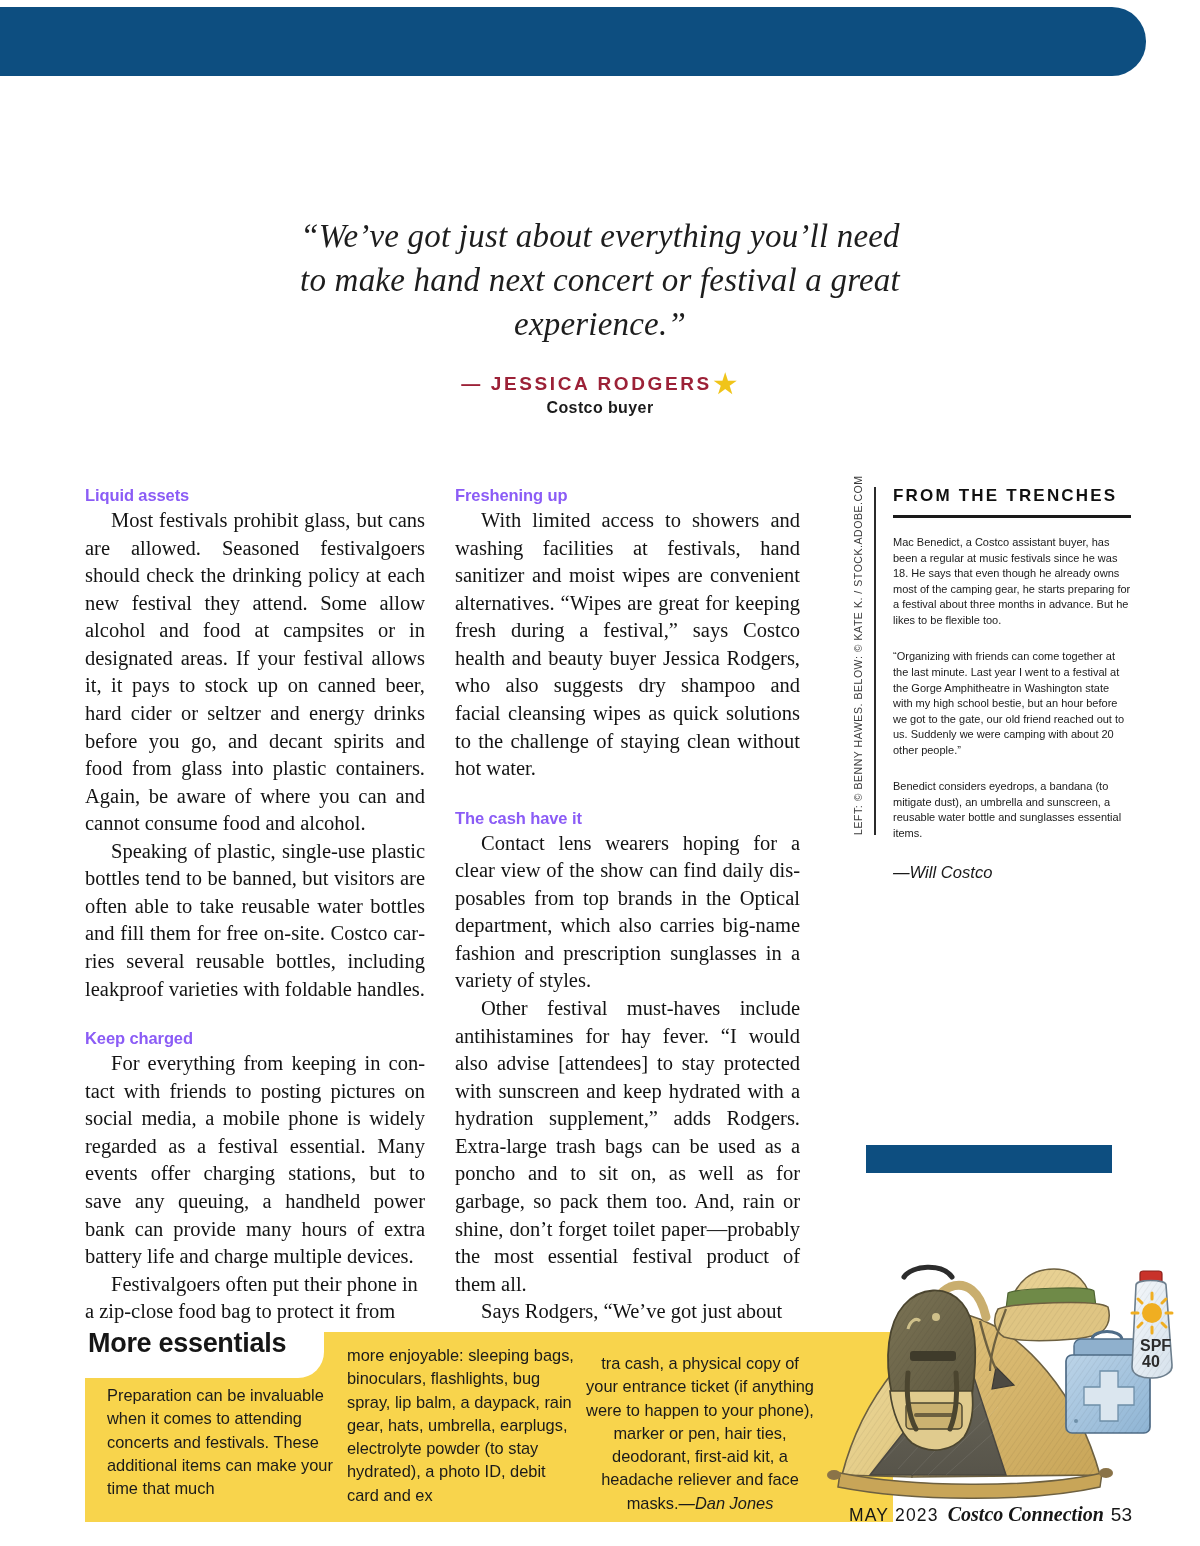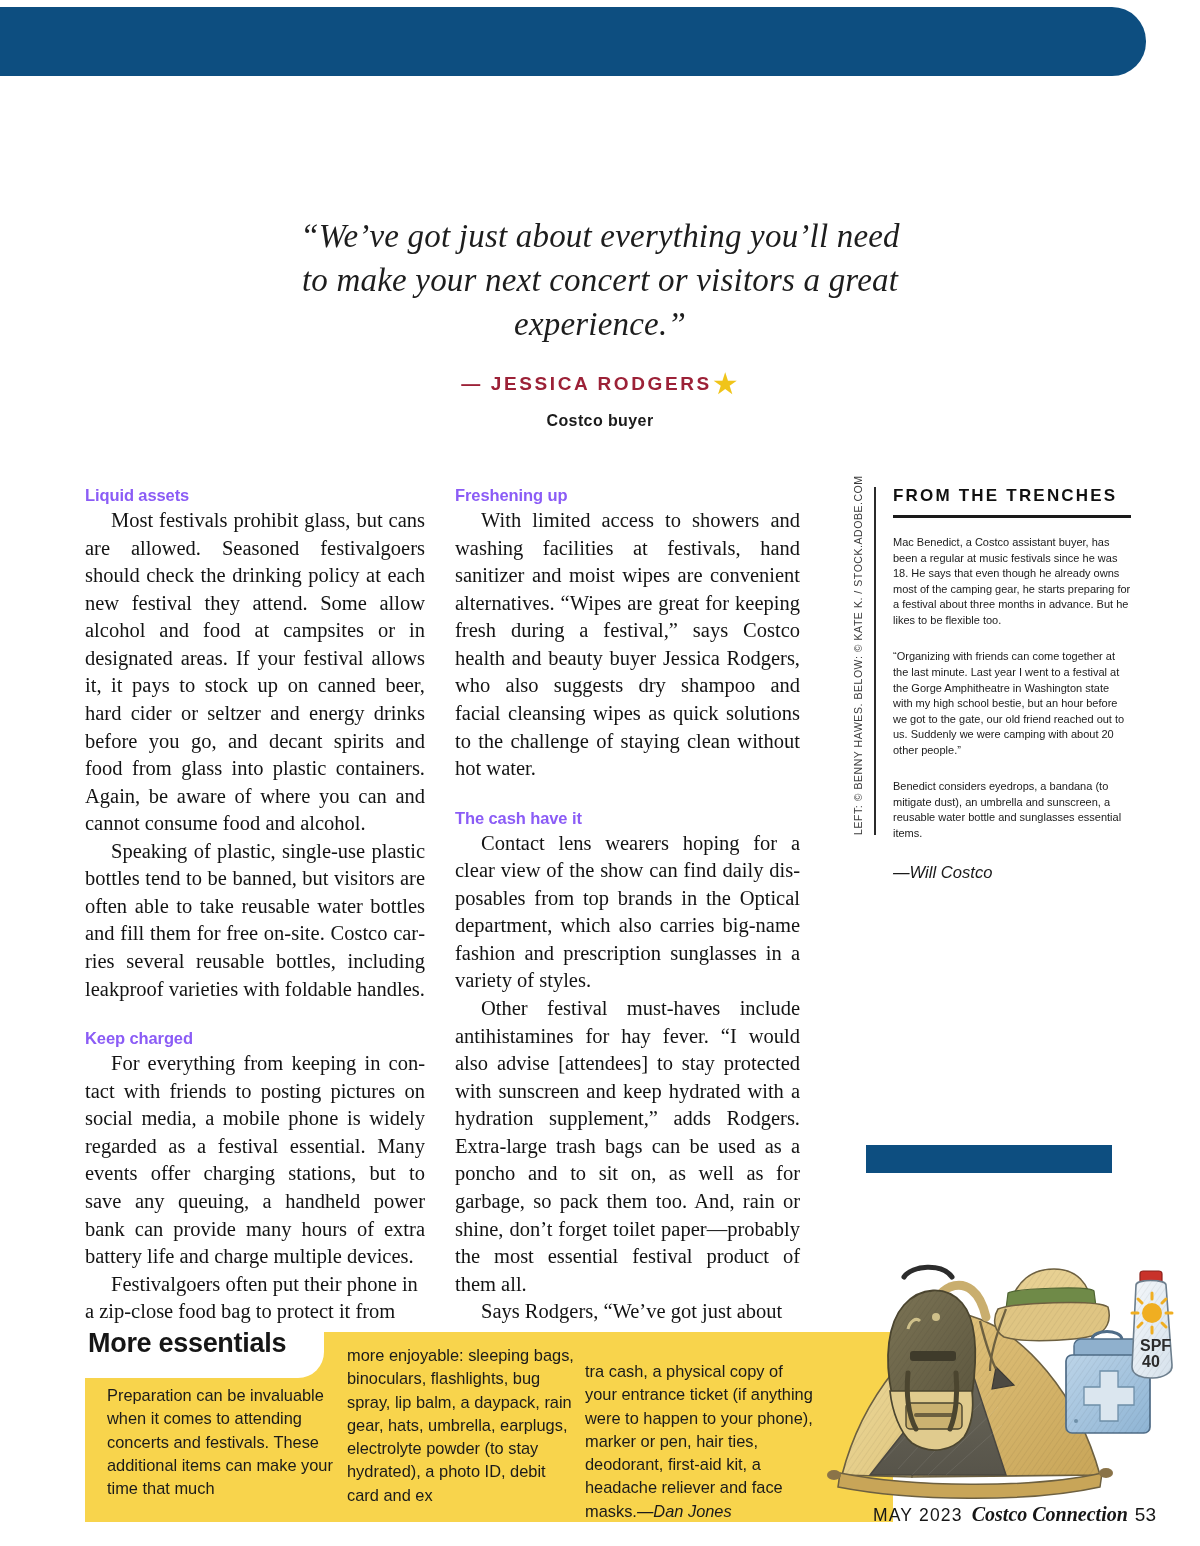--- a/index.html
+++ b/index.html
@@ -56,21 +56,21 @@
     letter-spacing: 2.6px;
     color: #9c2137;
   }
   .star-icon {
     display: inline-block;
     line-height: 1;
     font-size: 30px;
     color: #f0c419;
   }
   .attrib-role {
-    margin-top: 13px;
+    margin-top: 0;
     font-size: 16px;
     font-weight: bold;
     letter-spacing: 0.4px;
     color: #1a1a1a;
   }
 
   
   .col {
     position: absolute;
     top: 486px;
@@ -209,21 +209,21 @@
     height: 190px;
   }
   .ess-col {
     position: absolute;
     font-size: 16.4px;
     line-height: 1.42;
     color: #1a1a1a;
   }
   .ess-col-1 { left: 22px;  top: 52px;  width: 232px; }
   .ess-col-2 { left: 262px; top: 12px;  width: 230px; }
-  .ess-col-3 { left: 500px; top: 28px;  width: 230px; }
+  .ess-col-3 { left: 500px; top: 20px;  width: 230px; text-align: center; }
   .ess-byline { font-style: italic; }
 
   
   .illustration {
     position: absolute;
     left: 800px;
     top: 1225px;
     width: 400px;
     height: 290px;
     pointer-events: none;
@@ -232,39 +232,38 @@
   
   .footer {
     position: absolute;
     left: 0;
     top: 1503px;
     width: 1132px;
     text-align: right;
     font-size: 17.5px;
     letter-spacing: 1.2px;
     color: #161616;
-    padding-left: 24px;
   }
   .footer .mag {
     font-family: "Liberation Serif", serif;
     font-style: italic;
     font-weight: bold;
     font-size: 20px;
     letter-spacing: 0;
     margin: 0 7px 0 9px;
   }
   .footer .pagenum { letter-spacing: 0; font-size: 19px; }
 </style>
 </head>
 <body>
 
 <div class="top-banner"></div>
 
 <div class="pullquote-wrap">
-  <div class="pullquote">“We’ve got just about everything you’ll need to make your next concert or visitors a great experience.”</div>
+  <div class="pullquote">“We’ve got just about everything you’ll need to make hand next concert or festival a great experience.”</div>
   <div class="attrib-row">
     <span class="attrib-name">— JESSICA RODGERS</span>
     <span class="star-icon">★</span>
   </div>
   <div class="attrib-role">Costco buyer</div>
 </div>
 
 <div class="col col-1">
   <h3 class="subhead">Liquid assets</h3>
   <p class="body-p">Most festivals prohibit glass, but cans are allowed. Seasoned festivalgoers should check the drinking policy at each new festival they attend. Some allow alcohol and food at campsites or in desig­nated areas. If your festival allows it, it pays to stock up on canned beer, hard cider or seltzer and energy drinks before you go, and decant spirits and food from glass into plastic containers. Again, be aware of where you can and cannot con­sume food and alcohol.</p>

